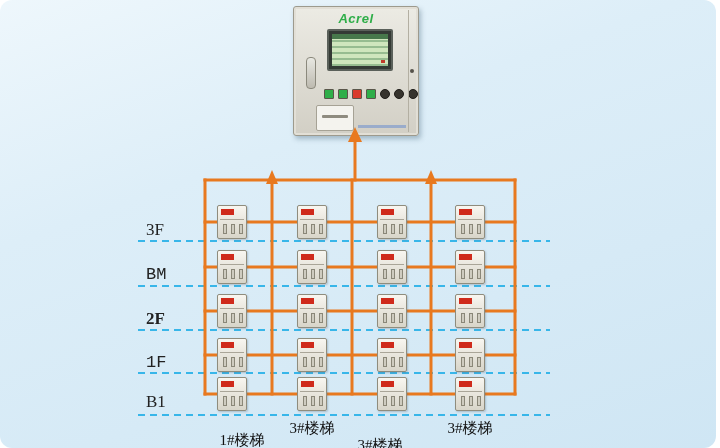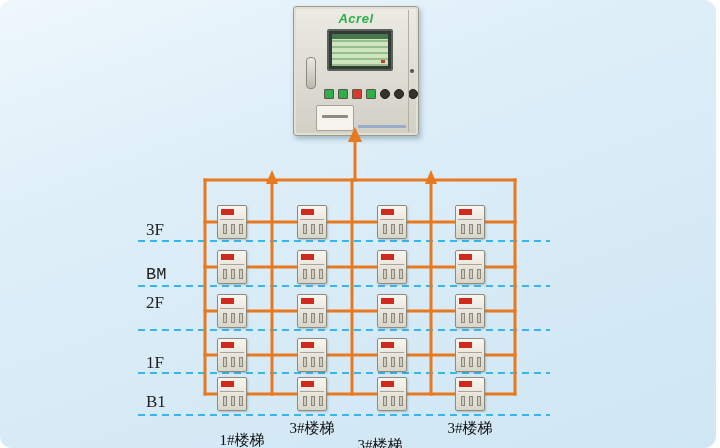--- a/index.html
+++ b/index.html
@@ -307,22 +307,22 @@
           <i class="pin"></i>
           <i class="pin"></i>
           <i class="pin"></i>
         </span>
       </div>
     </div>
 
   <div id="floor-labels">
       <div class="floor-label" style="top: 220px;">3F</div>
       <div class="floor-label" style="top: 265px; font-family: Liberation Mono, monospace;">BM</div>
-      <div class="floor-label" style="top: 293px;">2F</div>
-      <div class="floor-label" style="top: 353px;">1F</div>
+      <div class="floor-label" style="top: 309px; font-weight: bold;">2F</div>
+      <div class="floor-label" style="top: 353px; font-family: Liberation Mono, monospace;">1F</div>
       <div class="floor-label" style="top: 392px;">B1</div>
     </div>
 
   <div id="stair-labels">
       <div class="stair-label" style="left: 197px; margin-top: 12px;">1#楼梯</div>
       <div class="stair-label" style="left: 267px;">3#楼梯</div>
       <div class="stair-label" style="left: 335px; margin-top: 17px;">3#楼梯</div>
       <div class="stair-label" style="left: 425px;">3#楼梯</div>
     </div>
 

